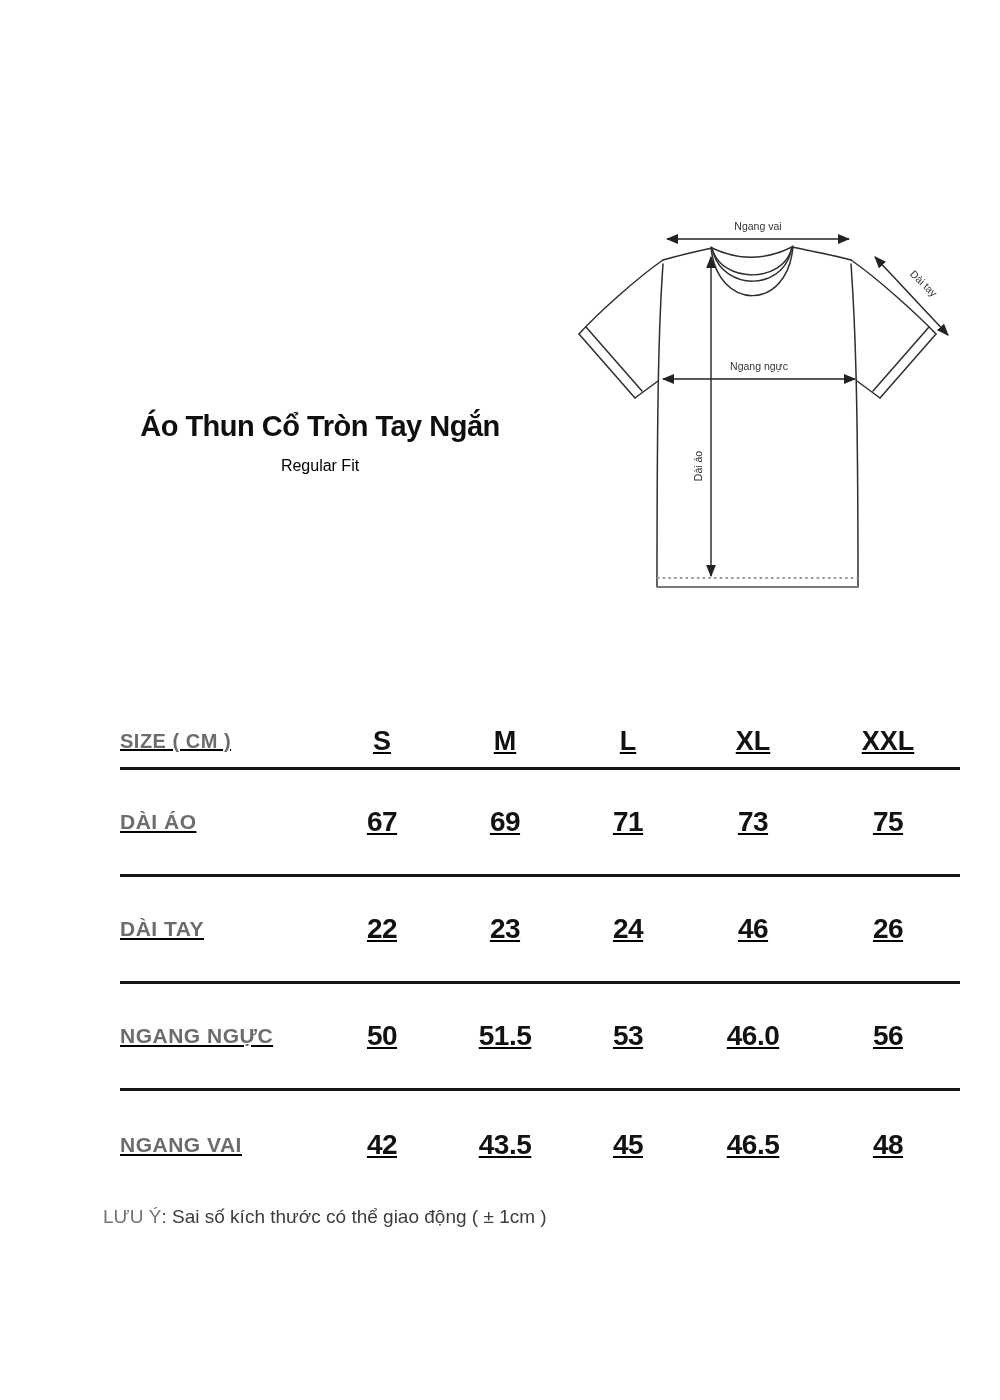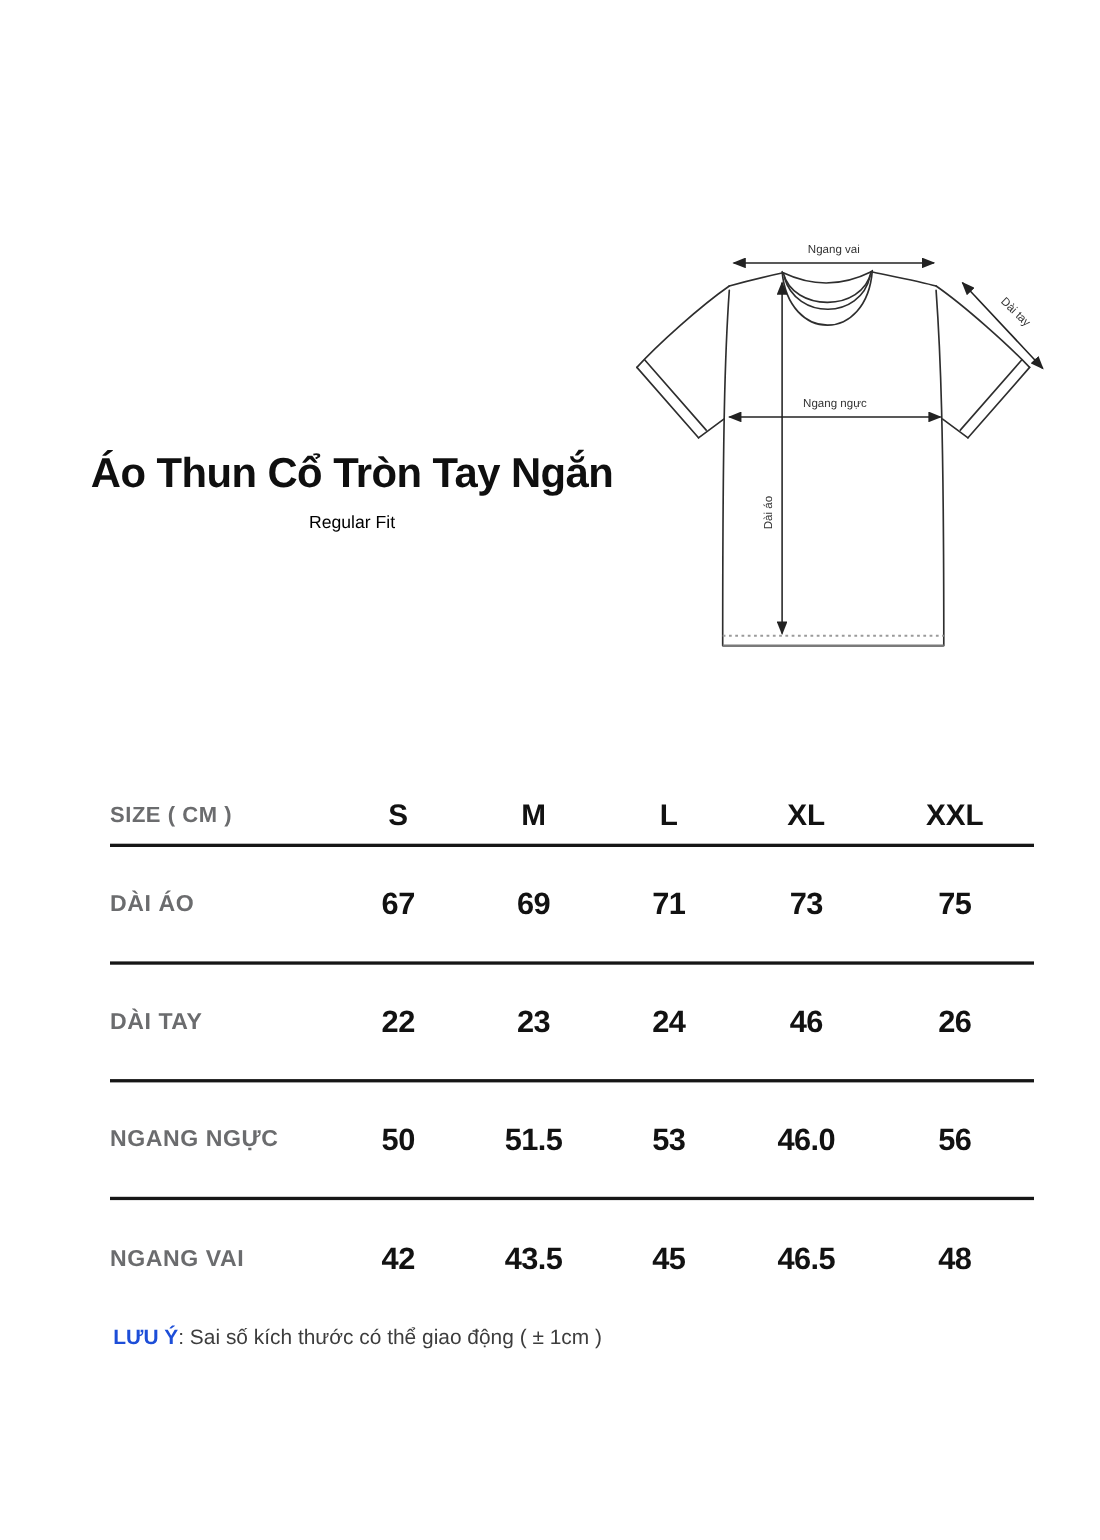--- a/index.html
+++ b/index.html
@@ -10,51 +10,51 @@
     overflow:hidden; margin:0 auto;
   }
 
   
   .header { position:absolute; left:40px; top:390px; width:560px; text-align:center; }
   .eyebrow {
     font-size:19px; font-weight:bold; letter-spacing:1.5px;
     color:#58595b;
   }
   .title {
-    margin-top:20px; font-size:38px; font-weight:bold; letter-spacing:-0.5px;
+    margin-top:20px; font-size:29px; font-weight:bold; letter-spacing:-0.5px;
     color:#0f0f0f; white-space:nowrap;
   }
   .subtitle { margin-top:14px; font-size:16px; font-weight:normal; color:#000000; }
 
   
   .diagram { position:absolute; left:555px; top:210px; width:400px; height:400px; }
   .diagram svg { display:block; width:100%; height:100%; }
   .shirt-line { fill:none; stroke:#2e2e2e; stroke-width:1.5; stroke-linecap:round; stroke-linejoin:round; }
   .arrow-line { fill:none; stroke:#222222; stroke-width:1.4; }
   .dim-label { font-family:"Liberation Sans","DejaVu Sans",sans-serif; font-size:10.5px; fill:#333333; }
 
   
-  .size-table { position:absolute; left:100px; top:716px; width:840px; }
+  .size-table { position:absolute; left:120px; top:716px; width:840px;text-decoration:underline; }
   .trow { display:flex; align-items:center; height:107px; border-bottom:3px solid #161616; }
   .trow.thead { height:54px; }
   .trow.last { border-bottom:none; }
   .cell { text-align:center; }
   .cell.label {
     width:200px; text-align:left; font-size:21px; font-weight:bold;
     letter-spacing:0.5px; color:#6b6c6e; white-space:nowrap;
   }
   .cell.c1 { width:124px; } .cell.c2 { width:122px; } .cell.c3 { width:124px; }
   .cell.c4 { width:126px; } .cell.c5 { width:144px; }
   .cell.size { font-size:27px; font-weight:bold; color:#121212; }
   .cell.value { font-size:28px; font-weight:bold; color:#121212; letter-spacing:-0.5px; }
   .cell.head-label { font-size:20px; }
 
   
   .note { position:absolute; left:103px; top:1206px; font-size:19px; color:#3d3d3d; white-space:nowrap; }
-  .note .note-label { font-weight:bold; color:#1d4ed8; }
+  .note .note-label { font-weight:normal; color:#737373; }
 </style>
 </head>
 <body>
 
 <div class="canvas">
 
   <div class="header">
     <div class="title">Áo Thun Cổ Tròn Tay Ngắn</div>
     <div class="subtitle">Regular Fit</div>
   </div>

